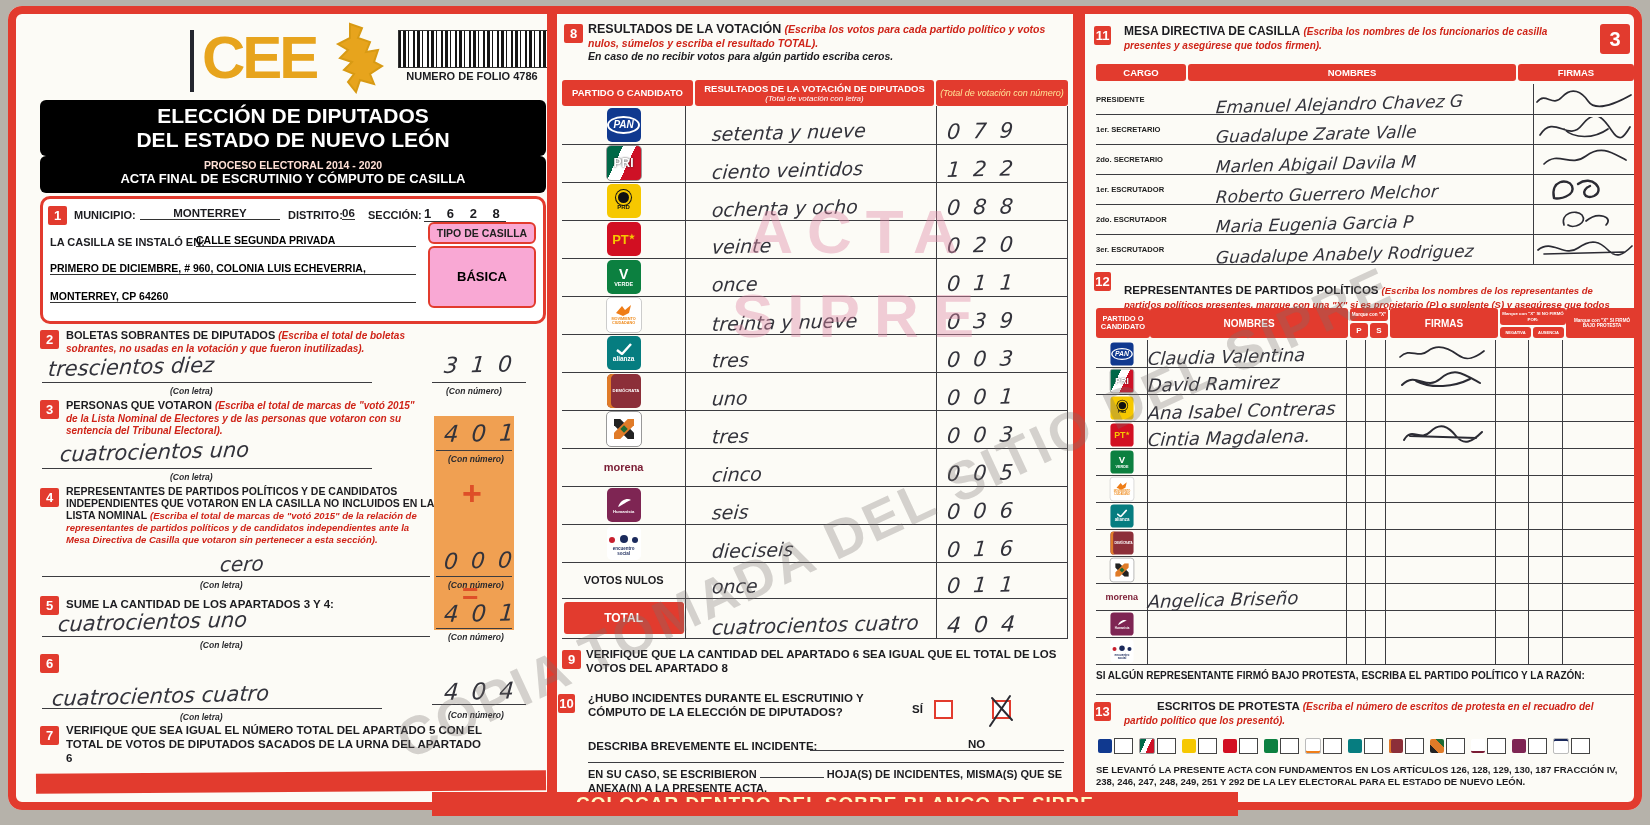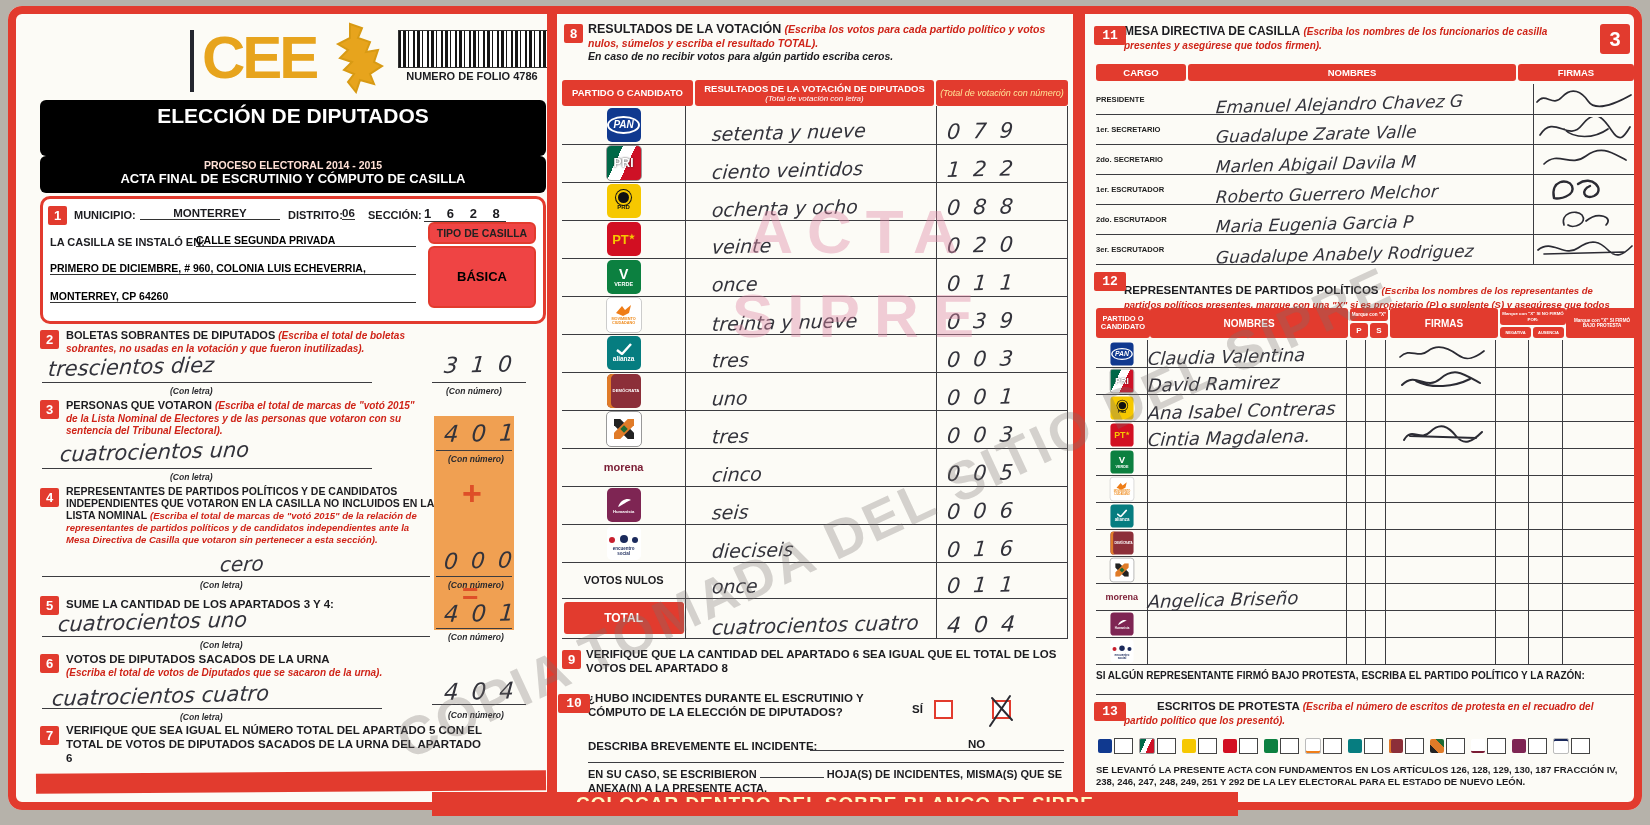--- a/index.html
+++ b/index.html
@@ -4,33 +4,33 @@
 <style>
   html,body{margin:0;padding:0;background:#b6b2aa;font-family:"Liberation Sans",sans-serif;}
   .page{position:relative;width:1650px;height:825px;background:#b6b2aa;overflow:hidden;}
   .paper{position:absolute;left:8px;top:6px;width:1634px;height:804px;background:#fcfbf6;border-radius:14px;}
   .frame{position:absolute;left:8px;top:6px;width:1618px;height:788px;border:8px solid #e23b2e;border-radius:14px;z-index:60;pointer-events:none;}
   .vbar{position:absolute;top:12px;height:792px;background:#e23b2e;z-index:2;}
   .abs{position:absolute;}
   .bt{font-weight:bold;color:#1c1c20;}
   .ri{color:#cf2418;font-style:italic;font-weight:bold;}
   .nb{position:absolute;background:#e23b2e;color:#fff;font-weight:bold;font-size:13px;display:flex;align-items:center;justify-content:center;border-radius:2px;width:19px;height:19px;z-index:3;}
-  .nb.w{width:32px;font-family:Liberation Mono, monospace;}
+  .nb.w{width:17px;}
   .ul{position:absolute;border-bottom:1.6px solid #3c3c40;}
   .cap{position:absolute;font-size:8.5px;font-weight:bold;font-style:italic;color:#2a2a2e;}
   .hw{display:inline-block;font-family:"DejaVu Sans",sans-serif;font-style:italic;color:#33333b;transform:rotate(-1.5deg) skewX(-6deg);white-space:nowrap;}
   .hw.num{letter-spacing:13px;}
   
   .org{white-space:pre-line;font-weight:bold;font-size:15px;line-height:1.04;color:#262a3e;text-align:right;}
   .cee{font-size:60px;font-weight:900;color:#e7a41d;letter-spacing:-3px;line-height:1;}
   .barcode{background:repeating-linear-gradient(90deg,#151515 0 2px,#fff 2px 4px,#151515 4px 7px,#fff 7px 9px,#151515 9px 10px,#fff 10px 14px);border:1px solid #333;}
   .banner{background:#000000;border-radius:6px;color:#fff;text-align:center;font-weight:bold;}
   
   .s1box{border:3px solid #e23b2e;border-radius:10px;background:#fff;}
-  .redbox{border:2px solid #e23b2e;border-radius:6px;background:#ef4444;text-align:center;}
+  .redbox{border:2px solid #e23b2e;border-radius:6px;background:#f9a8d4;text-align:center;}
   
   .oband{background:#f0a052;}
   .opm{position:absolute;color:#de4f28;font-weight:900;z-index:3;}
   
   .r8{position:absolute;left:562px;width:506px;display:flex;border-bottom:1.4px solid #3c3c40;z-index:3;}
   .r8 .c1{width:133px;display:flex;align-items:center;justify-content:center;}
   .r8 .c2{width:242px;border-left:1.3px solid #3c3c40;display:flex;align-items:flex-end;padding:0 0 1px 26px;}
   .r8 .c3{width:129px;border-left:1.3px solid #3c3c40;border-right:1.3px solid #3c3c40;display:flex;align-items:flex-end;padding:0 0 1px 10px;}
   .h8{background:#e23b2e;color:#fff;display:flex;align-items:center;justify-content:center;text-align:center;flex-direction:column;border-radius:3px;}
   
@@ -97,23 +97,24 @@
   <div class="abs" style="left:190px;top:30px;width:4px;height:62px;background:#24262e;"></div>
   <div class="abs cee" style="left:202px;top:28px;">CEE</div>
   <svg class="abs" style="left:330px;top:22px;" width="56" height="72" viewBox="0 0 28 36">
     <path d="M10 1 L16 3 L14 8 L20 10 L18 15 L24 14 L22 20 L26 22 L20 26 L22 31 L15 29 L13 35 L9 30 L12 26 L7 24 L11 20 L5 18 L9 14 L4 11 L10 8 Z" fill="#e7a41d" stroke="#d89a14" stroke-width="1"></path>
   </svg>
   <div class="abs barcode" style="left:398px;top:30px;width:148px;height:36px;"></div>
   <div class="abs bt" style="left:392px;top:70px;width:160px;font-size:11px;text-align:center;">NUMERO DE FOLIO 4786</div>
 
   <div class="abs banner" style="left:40px;top:100px;width:506px;height:52px;padding-top:4px;">
     <div style="font-size:21px;">ELECCIÓN DE DIPUTADOS</div>
+    <div style="font-size:21px;">DEL ESTADO DE NUEVO LEÓN</div>
   </div>
   <div class="abs banner" style="left:40px;top:156px;width:506px;height:34px;padding-top:3px;">
-    <div style="font-size:10.5px;color:#ffe0d6;">PROCESO ELECTORAL  2014 - 2015</div>
+    <div style="font-size:10.5px;color:#ffe0d6;">PROCESO ELECTORAL  2014 - 2020</div>
     <div style="font-size:13px;">ACTA FINAL DE ESCRUTINIO Y CÓMPUTO DE CASILLA</div>
   </div>
 
   <div class="abs s1box" style="left:40px;top:196px;width:500px;height:122px;"></div>
   <div class="nb" style="left:48px;top:206px;">1</div>
   <div class="abs bt" style="left:74px;top:209px;font-size:11px;">MUNICIPIO:</div>
   <div class="abs bt" style="left:140px;top:207px;width:140px;text-align:center;font-size:11.5px;border-bottom:1.4px solid #333;">MONTERREY</div>
   <div class="abs bt" style="left:288px;top:209px;font-size:11px;">DISTRITO:</div>
   <div class="abs bt" style="left:342px;top:207px;font-size:11.5px;border-bottom:1.4px solid #333;">06</div>
   <div class="abs bt" style="left:368px;top:209px;font-size:11px;">SECCIÓN:</div>
@@ -168,24 +169,20 @@
   <div class="nb" style="left:40px;top:596px;">5</div>
   <div class="abs bt" style="left:66px;top:598px;width:360px;font-size:11.5px;">SUME LA CANTIDAD DE LOS APARTADOS 3 Y 4:</div>
   <span class="abs hw" style="left:58px;top:610px;font-size:21px;">cuatrocientos uno</span>
   <div class="ul" style="left:42px;top:618px;width:388px;height:18px;"></div>
   <div class="cap" style="left:200px;top:640px;">(Con letra)</div>
   <span class="abs hw num" style="left:444px;top:600px;font-size:23px;z-index:3;">401</span>
   <div class="ul" style="left:436px;top:608px;width:76px;height:20px;z-index:3;"></div>
   <div class="cap" style="left:448px;top:632px;z-index:3;">(Con número)</div>
 
   <div class="nb" style="left:40px;top:654px;">6</div>
-  <div class="abs" style="left:66px;top:653px;width:380px;font-size:11.5px;line-height:1.15;">
-    <span class="bt">VOTOS DE DIPUTADOS SACADOS DE LA URNA</span><br>
-    <span class="ri" style="font-size:10px;">(Escriba el total de votos de Diputados que se sacaron de la urna).</span>
-  </div>
   <span class="abs hw" style="left:52px;top:684px;font-size:21px;">cuatrocientos cuatro</span>
   <div class="ul" style="left:42px;top:692px;width:340px;height:16px;"></div>
   <div class="cap" style="left:180px;top:712px;">(Con letra)</div>
   <span class="abs hw num" style="left:444px;top:678px;font-size:23px;">404</span>
   <div class="ul" style="left:432px;top:686px;width:94px;height:18px;"></div>
   <div class="cap" style="left:448px;top:710px;">(Con número)</div>
 
   <div class="nb" style="left:40px;top:726px;">7</div>
   <div class="abs bt" style="left:66px;top:724px;width:420px;font-size:11.5px;line-height:1.2;">VERIFIQUE QUE SEA IGUAL EL NÚMERO TOTAL DEL APARTADO 5 CON EL TOTAL DE VOTOS DE DIPUTADOS SACADOS DE LA URNA DEL APARTADO 6</div>
   <div class="abs" style="left:36px;top:772px;width:510px;height:20px;background:#e23b2e;transform:rotate(-.4deg);"></div>

